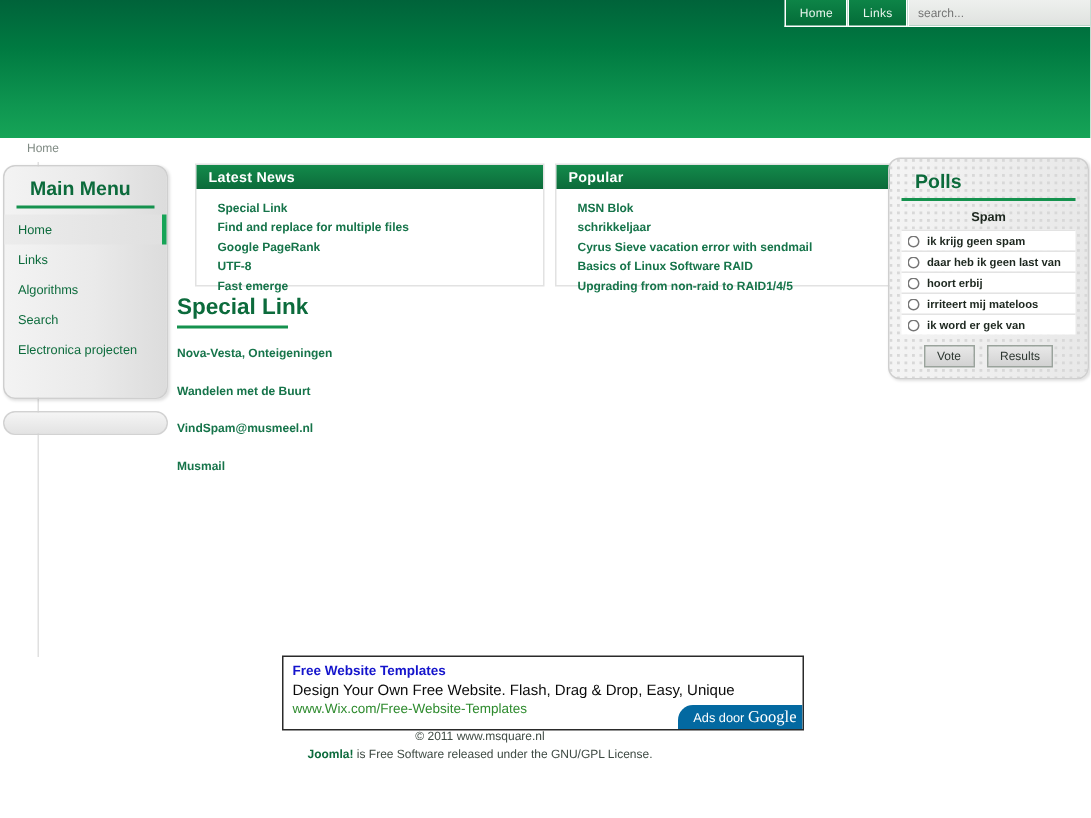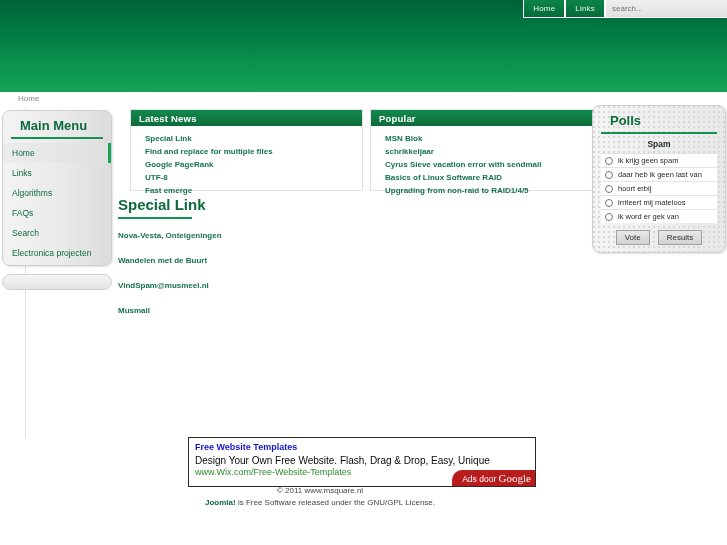--- a/index.html
+++ b/index.html
@@ -202,21 +202,21 @@
   #polls .poll-opt {
     display: flex; align-items: center; gap: 5px;
     background: #ffffff;
     border-top: 1px solid #e3e3e3;
     margin: 0 8px;
     padding: 2px 4px;
     height: 14px;
     cursor: pointer;
   }
   #polls .poll-opt input { width: 8px; height: 8px; margin: 0; }
-  #polls .poll-opt span { font-size: 7.5px; color: #1d271f; font-weight: normal; white-space: nowrap; }
+  #polls .poll-opt span { font-size: 7.5px; color: #1d271f; font-weight: bold; white-space: nowrap; }
   #polls .poll-btns { display: flex; justify-content: center; gap: 8px; margin-top: 7px; align-items: center; }
   #polls .poll-btns button {
     background: linear-gradient(to bottom,#e8e8e8,#d2d2d2);
     border: 1px solid #9aa39c;
     font-size: 8px;
     font-family: "Liberation Sans", sans-serif;
     color: #2c3630;
     padding: 2px 8px;
     cursor: pointer;
   }
@@ -236,21 +236,21 @@
   #advert .ad-desc {
     font-size: 10px; color: #0a0a0a;
     padding: 3px 0 0 6px;
   }
   #advert .ad-url {
     font-size: 9px; color: #2e8b2e;
     padding: 1px 0 0 6px;
   }
   #ads-badge {
     position: absolute; right: 0; bottom: 0;
-    background: #b91c1c; color: #ffffff;
+    background: #0369a1; color: #ffffff;
     font-size: 8.5px;
     padding: 2px 4px 2px 10px;
     border-top-left-radius: 10px;
   }
   #ads-badge .g { font-family: "Liberation Serif", serif; font-size: 11px; }
 
   
   #footer { position: absolute; left: 16px; top: 486px; width: 596px; text-align: center; padding-left: 12px; }
   #footer .copy { font-size: 8px; color: #3e4a43; }
   #footer .joomla { font-size: 8px; color: #3e4a43; margin-top: 3px; }
@@ -276,21 +276,20 @@
   </div>
 
   <div id="leftrule"></div>
 
   <div id="mainmenu" class="module">
     <div class="module-title">Main Menu</div>
     <ul class="menu-list">
       <li class="active">Home</li>
       <li>Links</li>
       <li>Algorithms</li>
-      <li>FAQs</li>
       <li>Search</li>
       <li>Electronica projecten</li>
     </ul>
   </div>
 
   <div id="pill"></div>
 
 
   <div id="latestnews" class="newsbox">
     <div class="newsbox-head">Latest News</div>

